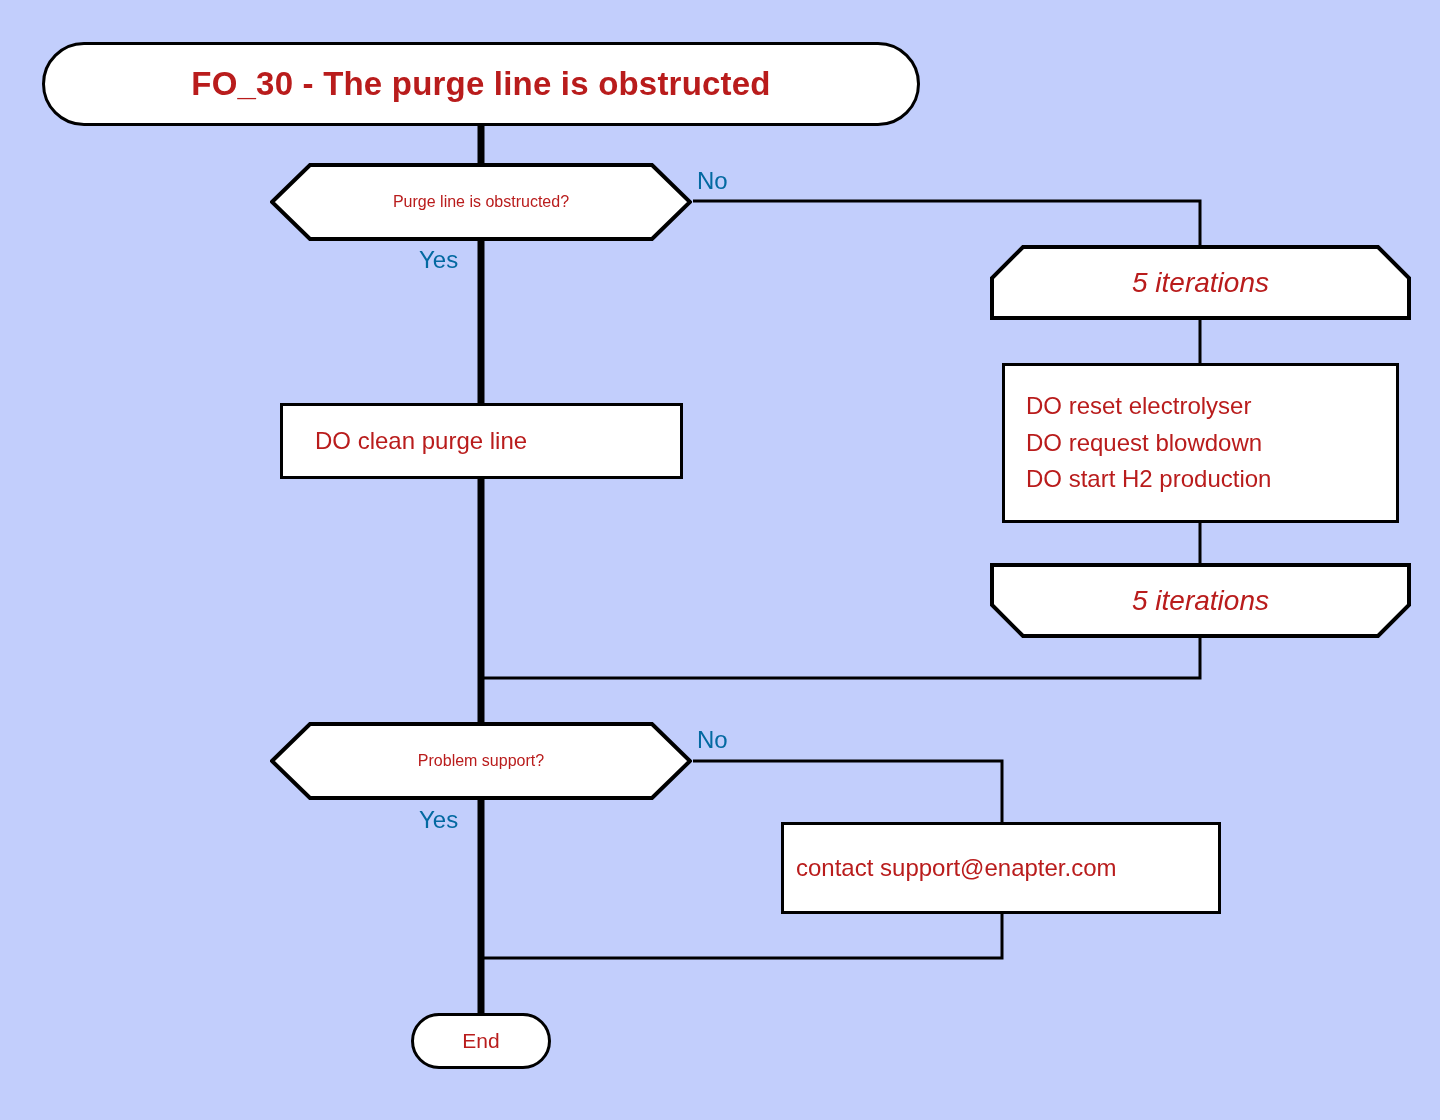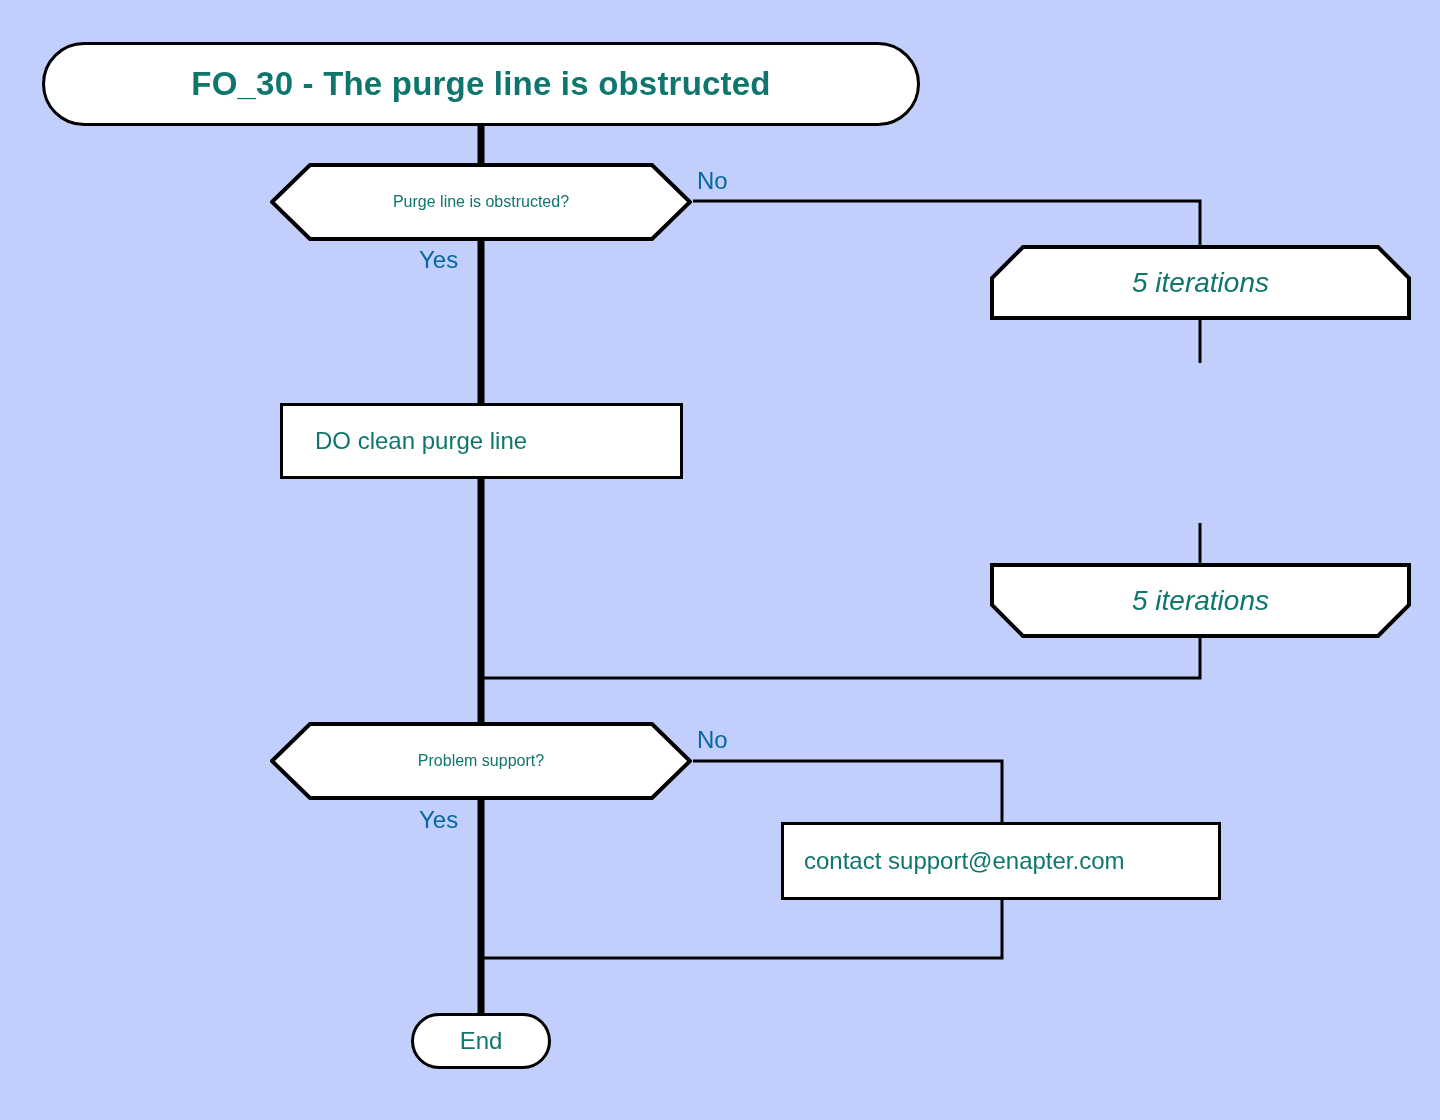--- a/index.html
+++ b/index.html
@@ -23,21 +23,21 @@
     position: absolute;
     top: 0;
     left: 0;
     width: 1440px;
     height: 1120px;
   }
   .node {
     position: absolute;
     box-sizing: border-box;
     background: #ffffff;
-    color: #0f766e;
+    color: #b91c1c;
     display: flex;
     align-items: center;
   }
 
   
   #node-title {
     left: 42px;
     top: 42px;
     width: 878px;
     height: 84px;
@@ -110,22 +110,22 @@
     top: 363px;
     width: 397px;
     height: 160px;
     padding-left: 21px;
     align-items: center;
   }
   #node-contact {
     left: 781px;
     top: 822px;
     width: 440px;
-    height: 78px;
-    padding-left: 20px;
+    height: 92px;
+    padding-left: 12px;
     text-align: center;
   }
 
   
   .loop {
     background: transparent;
     border: none;
     justify-content: center;
   }
   .loop .loop-shape {
@@ -158,21 +158,21 @@
   #node-end {
     left: 411px;
     top: 1013px;
     width: 140px;
     height: 56px;
     border: 3px solid #000;
     border-radius: 28px;
     justify-content: center;
   }
   #node-end .node-label {
-    font-size: 24px;
+    font-size: 21px;
   }
 
   
   .edge-label {
     position: absolute;
     font-size: 24px;
     color: #0369a1;
     white-space: nowrap;
     background: transparent;
   }
@@ -220,20 +220,25 @@
     <span class="node-label">DO clean purge line</span>
   </div>
 
   <div class="node loop" id="node-loop-start">
     <svg class="loop-shape" viewBox="0 0 421 75" preserveAspectRatio="none" xmlns="http://www.w3.org/2000/svg">
       <polygon points="2,73 2,33 33,2 388,2 419,33 419,73" fill="#ffffff" stroke="#000000" stroke-width="4" vector-effect="non-scaling-stroke"></polygon>
     </svg>
     <span class="node-label">5 iterations</span>
   </div>
 
+  <div class="node rect" id="node-do-actions">
+    <span class="node-label">DO reset electrolyser
+DO request blowdown
+DO start H2 production</span>
+  </div>
 
   <div class="node loop" id="node-loop-end">
     <svg class="loop-shape" viewBox="0 0 421 75" preserveAspectRatio="none" xmlns="http://www.w3.org/2000/svg">
       <polygon points="2,2 419,2 419,42 388,73 33,73 2,42" fill="#ffffff" stroke="#000000" stroke-width="4" vector-effect="non-scaling-stroke"></polygon>
     </svg>
     <span class="node-label">5 iterations</span>
   </div>
 
   <div class="node hex" id="node-decision-2">
     <svg class="hex-shape" viewBox="0 0 422 78" preserveAspectRatio="none" xmlns="http://www.w3.org/2000/svg">

